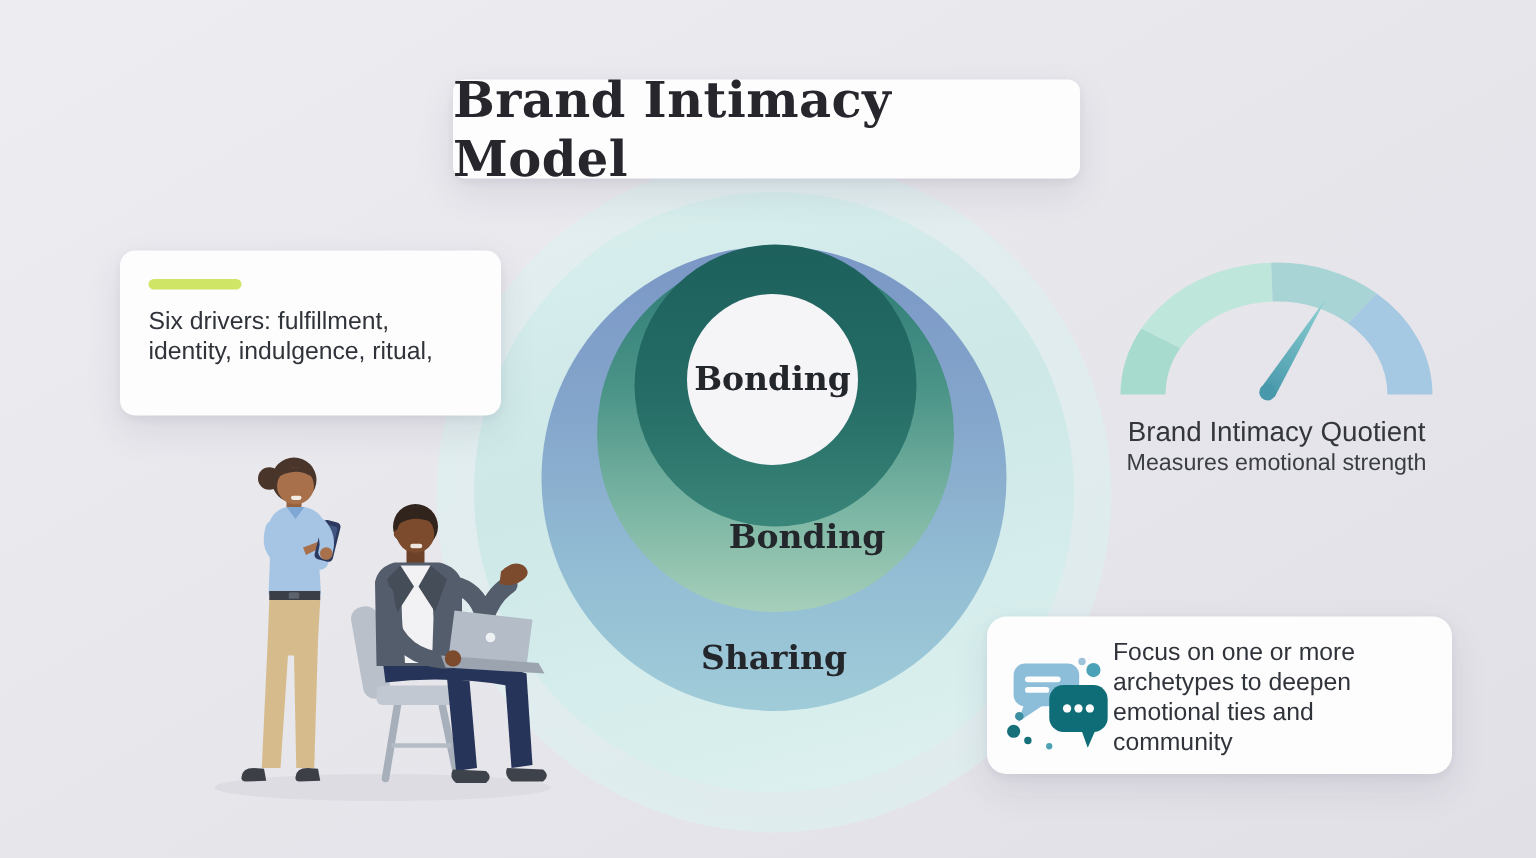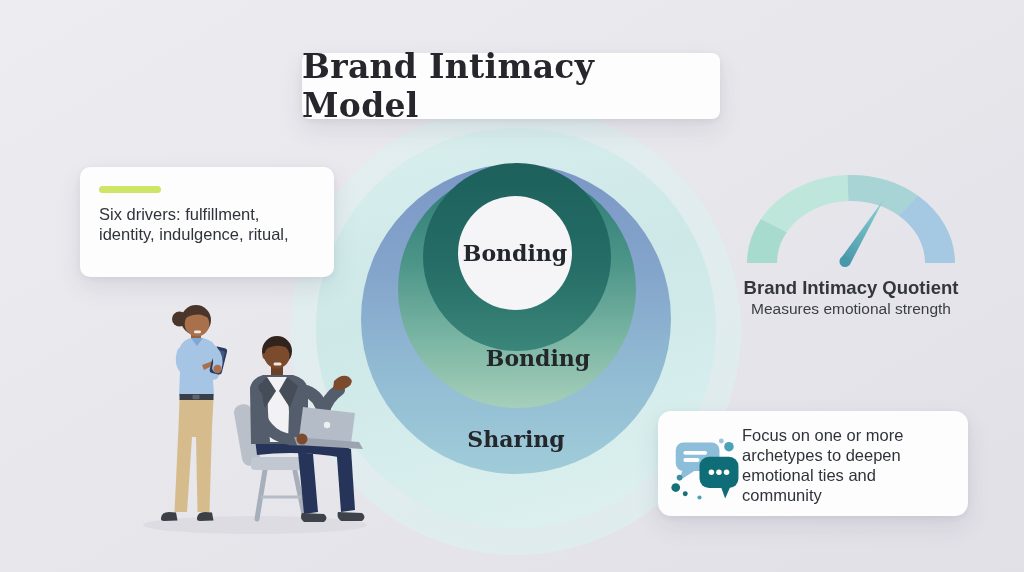--- a/index.html
+++ b/index.html
@@ -61,21 +61,21 @@
   }
 
   .drivers-card { left: 80px; top: 167px; width: 254px; height: 110px; border-radius: 10px; padding: 19px 2px 0 19px; }
   .accent-bar { width: 62px; height: 7px; border-radius: 3.5px; background: #cfe565; margin-bottom: 11px; }
   .card-text { font-size: 16.5px; line-height: 20px; color: #30343a; }
   .card-text span { display: block; }
 
   .gauge-svg { position: absolute; left: 741px; top: 165px; width: 220px; height: 125px; }
   .quotient-title {
     position: absolute; left: 726px; top: 277px; width: 250px; text-align: center;
-    font-size: 18.5px; font-weight: 700; color: #33363c;
+    font-size: 18.5px; font-weight: 400; color: #33363c;
   }
   .quotient-sub {
     position: absolute; left: 726px; top: 300px; width: 250px; text-align: center;
     font-size: 15.5px; line-height: 18.5px; color: #3a3e44;
   }
   .quotient-sub span { display: block; }
 
   .archetypes-card { left: 658px; top: 411px; width: 310px; height: 105px; border-radius: 13px; padding-left: 12px; }
   .chat-icon-svg { position: absolute; left: 13px; top: 23px; width: 76px; height: 70px; }
   .archetypes-text { position: absolute; left: 84px; top: 14px; width: 214px; }

